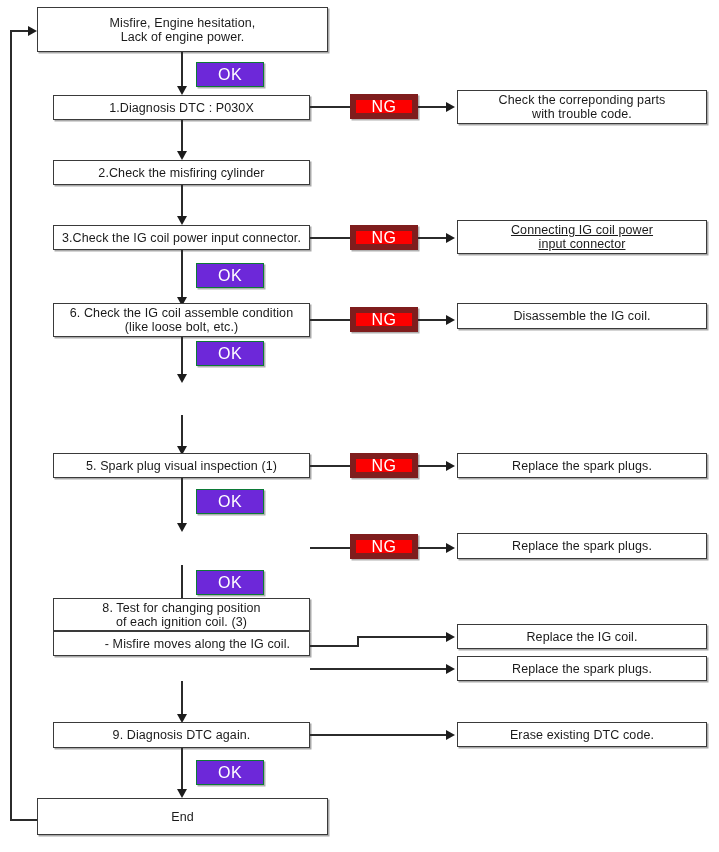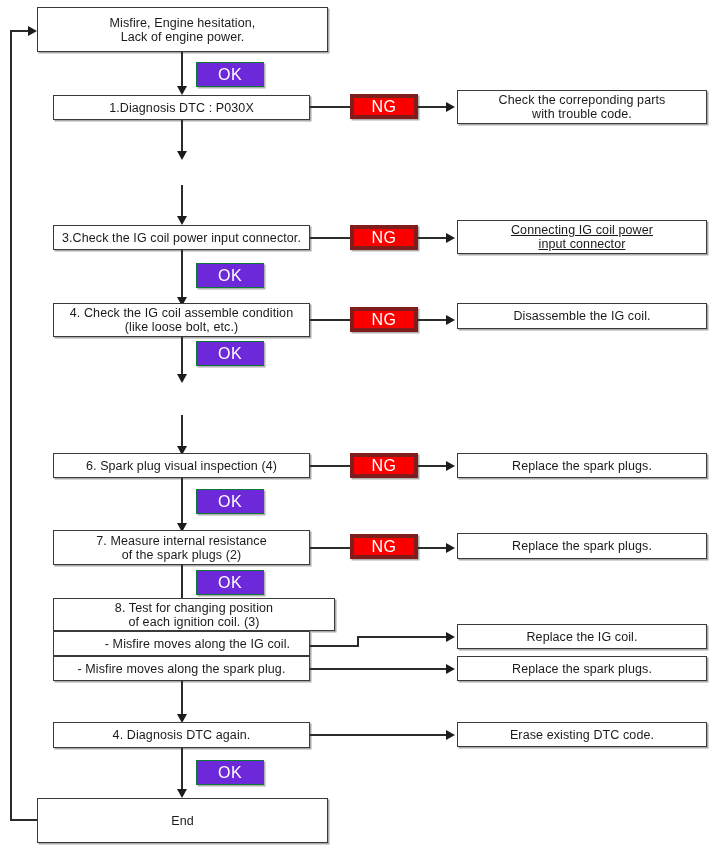--- a/index.html
+++ b/index.html
@@ -48,21 +48,21 @@
     line-height: 16px;
     letter-spacing: 0.4px;
     box-shadow: 1.5px 1.5px 0 0 #b0b0b0;
   }
   .tag.ok {
     background: #6d28d9;
     border: 1px solid #0c7a36;
   }
   .tag.ng {
     background: #fc0000;
-    border: 4px solid #7f1d1d;
+    border: 6px solid #7f1d1d;
   }
   .ln {
     position: absolute;
     background: #2b2b2b;
   }
   .ln.h { height: 2px; }
   .ln.v { width: 2px; }
   .arrow {
     position: absolute;
     width: 0;
@@ -100,96 +100,94 @@
   <div class="ln h" style="left:310px; top:106px; width:40px;"></div>
   <div class="tag ng" style="left:350px; top:94px; width:68px; height:25px;">NG</div>
   <div class="ln h" style="left:418px; top:106px; width:32px;"></div>
   <div class="arrow right" style="left:446px; top:102px;"></div>
   <div class="box" style="left:457px; top:90px; width:250px; height:34px;">Check the correponding parts
 with trouble code.</div>
 
   <div class="ln v" style="left:181px; top:120px; height:33px;"></div>
   <div class="arrow down" style="left:177px; top:151px;"></div>
 
+  <div class="box" style="left:53px; top:160px; width:257px; height:25px;">2.Check the misfiring cylinder</div>
 
   <div class="ln v" style="left:181px; top:185px; height:38px;"></div>
   <div class="arrow down" style="left:177px; top:216px;"></div>
 
   <div class="box" style="left:53px; top:225px; width:257px; height:25px;">3.Check the IG coil power input connector.</div>
   <div class="ln h" style="left:310px; top:237px; width:40px;"></div>
   <div class="tag ng" style="left:350px; top:225px; width:68px; height:25px;">NG</div>
   <div class="ln h" style="left:418px; top:237px; width:32px;"></div>
   <div class="arrow right" style="left:446px; top:233px;"></div>
   <div class="box" style="left:457px; top:220px; width:250px; height:34px;text-decoration:underline;">Connecting IG coil power
 input connector</div>
 
   <div class="ln v" style="left:181px; top:250px; height:50px;"></div>
   <div class="arrow down" style="left:177px; top:297px;"></div>
   <div class="tag ok" style="left:196px; top:263px; width:68px; height:25px;">OK</div>
 
-  <div class="box" style="left:53px; top:303px; width:257px; height:34px;">4. Check the IG coil assemble condition
+  <div class="box" style="left:53px; top:303px; width:257px; height:34px;">6. Check the IG coil assemble condition
 (like loose bolt, etc.)</div>
   <div class="ln h" style="left:310px; top:319px; width:40px;"></div>
   <div class="tag ng" style="left:350px; top:307px; width:68px; height:25px;">NG</div>
   <div class="ln h" style="left:418px; top:319px; width:32px;"></div>
   <div class="arrow right" style="left:446px; top:315px;"></div>
   <div class="box" style="left:457px; top:303px; width:250px; height:26px;">Disassemble the IG coil.</div>
 
   <div class="ln v" style="left:181px; top:337px; height:40px;"></div>
   <div class="arrow down" style="left:177px; top:374px;"></div>
   <div class="tag ok" style="left:196px; top:341px; width:68px; height:25px;">OK</div>
 
 
   <div class="ln v" style="left:181px; top:415px; height:38px;"></div>
   <div class="arrow down" style="left:177px; top:446px;"></div>
 
-  <div class="box" style="left:53px; top:453px; width:257px; height:25px;">6. Spark plug visual inspection (4)</div>
+  <div class="box" style="left:53px; top:453px; width:257px; height:25px;">5. Spark plug visual inspection (1)</div>
   <div class="ln h" style="left:310px; top:465px; width:40px;"></div>
   <div class="tag ng" style="left:350px; top:453px; width:68px; height:25px;">NG</div>
   <div class="ln h" style="left:418px; top:465px; width:32px;"></div>
   <div class="arrow right" style="left:446px; top:461px;"></div>
   <div class="box" style="left:457px; top:453px; width:250px; height:25px;">Replace the spark plugs.</div>
 
   <div class="ln v" style="left:181px; top:478px; height:48px;"></div>
   <div class="arrow down" style="left:177px; top:523px;"></div>
   <div class="tag ok" style="left:196px; top:489px; width:68px; height:25px;">OK</div>
 
-  <div class="box" style="left:53px; top:530px; width:257px; height:35px;">7. Measure internal resistance
-of the spark plugs (2)</div>
   <div class="ln h" style="left:310px; top:547px; width:40px;"></div>
   <div class="tag ng" style="left:350px; top:534px; width:68px; height:25px;">NG</div>
   <div class="ln h" style="left:418px; top:547px; width:32px;"></div>
   <div class="arrow right" style="left:446px; top:543px;"></div>
   <div class="box" style="left:457px; top:533px; width:250px; height:26px;">Replace the spark plugs.</div>
 
   <div class="ln v" style="left:181px; top:565px; height:33px;"></div>
   <div class="tag ok" style="left:196px; top:570px; width:68px; height:25px;">OK</div>
 
-  <div class="box" style="left:53px; top:598px; width:282px; height:33px;">8. Test for changing position
+  <div class="box" style="left:53px; top:598px; width:257px; height:33px;">8. Test for changing position
 of each ignition coil. (3)</div>
   <div class="box sub" style="left:53px; top:631px; width:257px; height:25px;padding-left:32px;">- Misfire moves along the IG coil.</div>
-  <div class="box sub" style="left:53px; top:656px; width:257px; height:25px;">- Misfire moves along the spark plug.</div>
 
   <div class="ln h" style="left:310px; top:645px; width:49px;"></div>
   <div class="ln v" style="left:357px; top:636px; height:11px;"></div>
   <div class="ln h" style="left:357px; top:636px; width:93px;"></div>
   <div class="arrow right" style="left:446px; top:632px;"></div>
   <div class="box" style="left:457px; top:624px; width:250px; height:25px;">Replace the IG coil.</div>
 
   <div class="ln h" style="left:310px; top:668px; width:140px;"></div>
   <div class="arrow right" style="left:446px; top:664px;"></div>
   <div class="box" style="left:457px; top:656px; width:250px; height:25px;">Replace the spark plugs.</div>
 
   <div class="ln v" style="left:181px; top:681px; height:38px;"></div>
   <div class="arrow down" style="left:177px; top:714px;"></div>
 
-  <div class="box" style="left:53px; top:722px; width:257px; height:26px;">4. Diagnosis DTC again.</div>
+  <div class="box" style="left:53px; top:722px; width:257px; height:26px;">9. Diagnosis DTC again.</div>
   <div class="ln h" style="left:310px; top:734px; width:140px;"></div>
   <div class="arrow right" style="left:446px; top:730px;"></div>
   <div class="box" style="left:457px; top:722px; width:250px; height:25px;">Erase existing DTC code.</div>
 
   <div class="ln v" style="left:181px; top:748px; height:45px;"></div>
   <div class="arrow down" style="left:177px; top:789px;"></div>
   <div class="tag ok" style="left:196px; top:760px; width:68px; height:25px;">OK</div>
 
-  <div class="box" style="left:37px; top:798px; width:291px; height:45px;">End</div>
+  <div class="box" style="left:37px; top:798px; width:291px; height:37px;">End</div>
 
 </div>
 
 </body></html>

